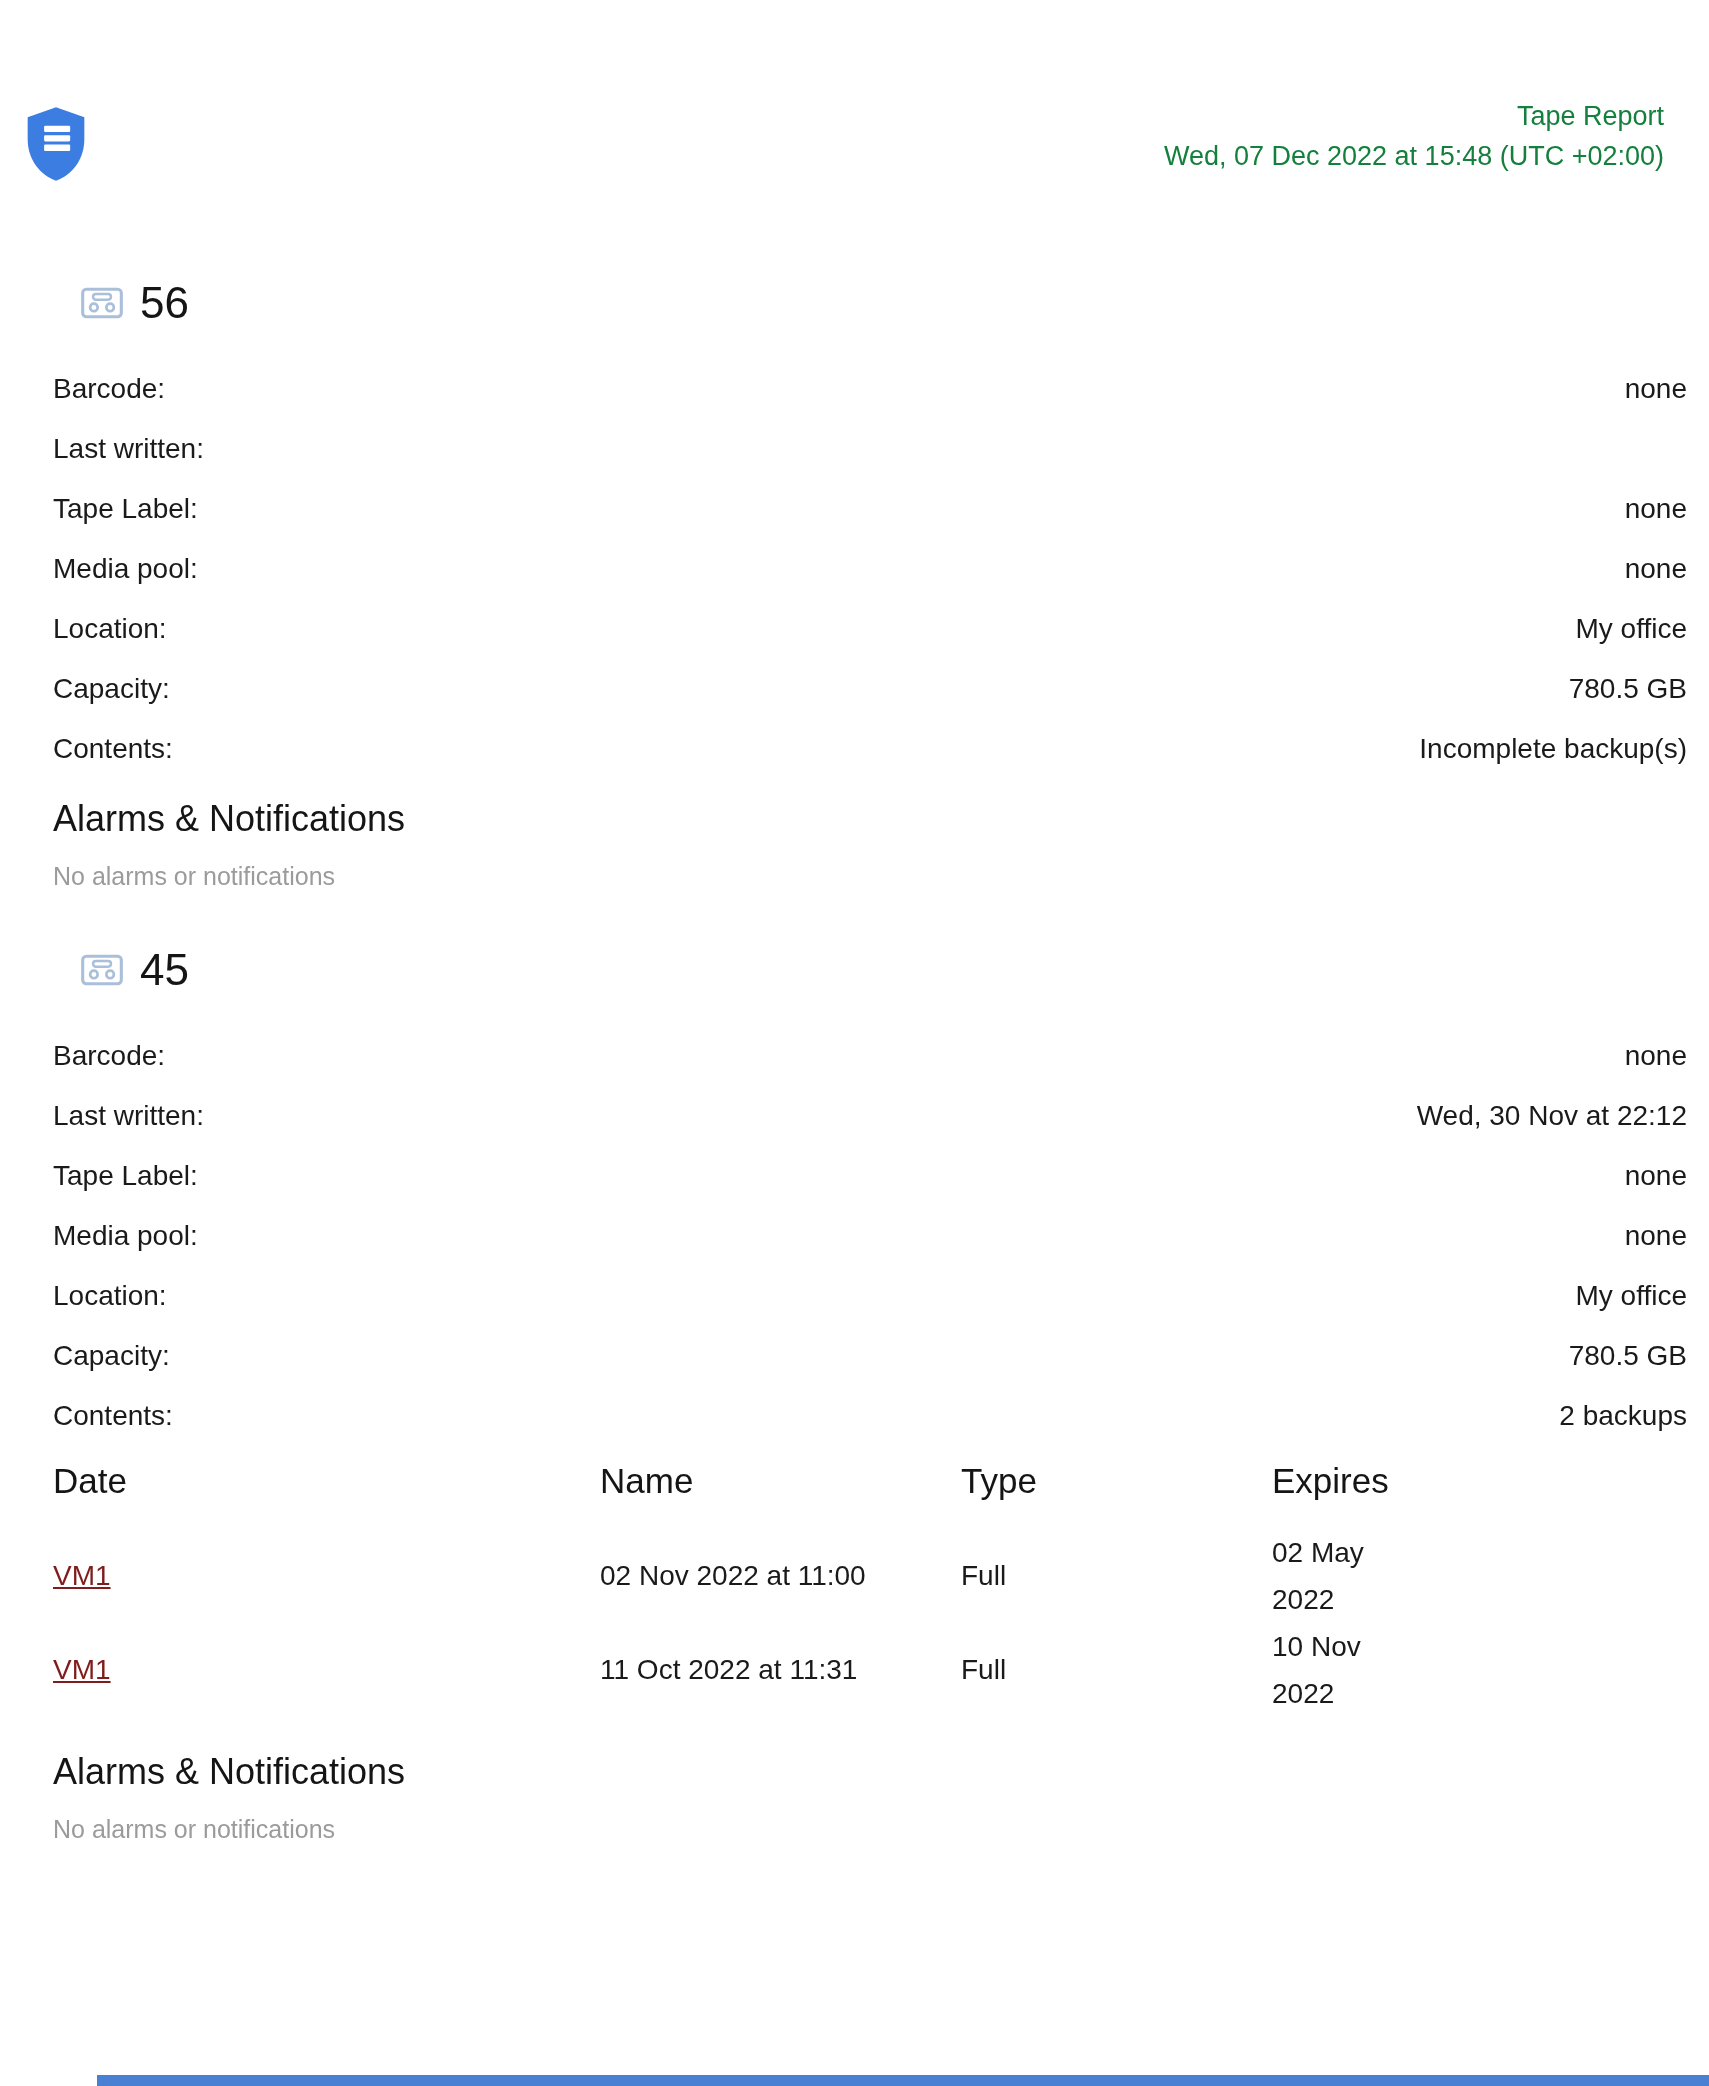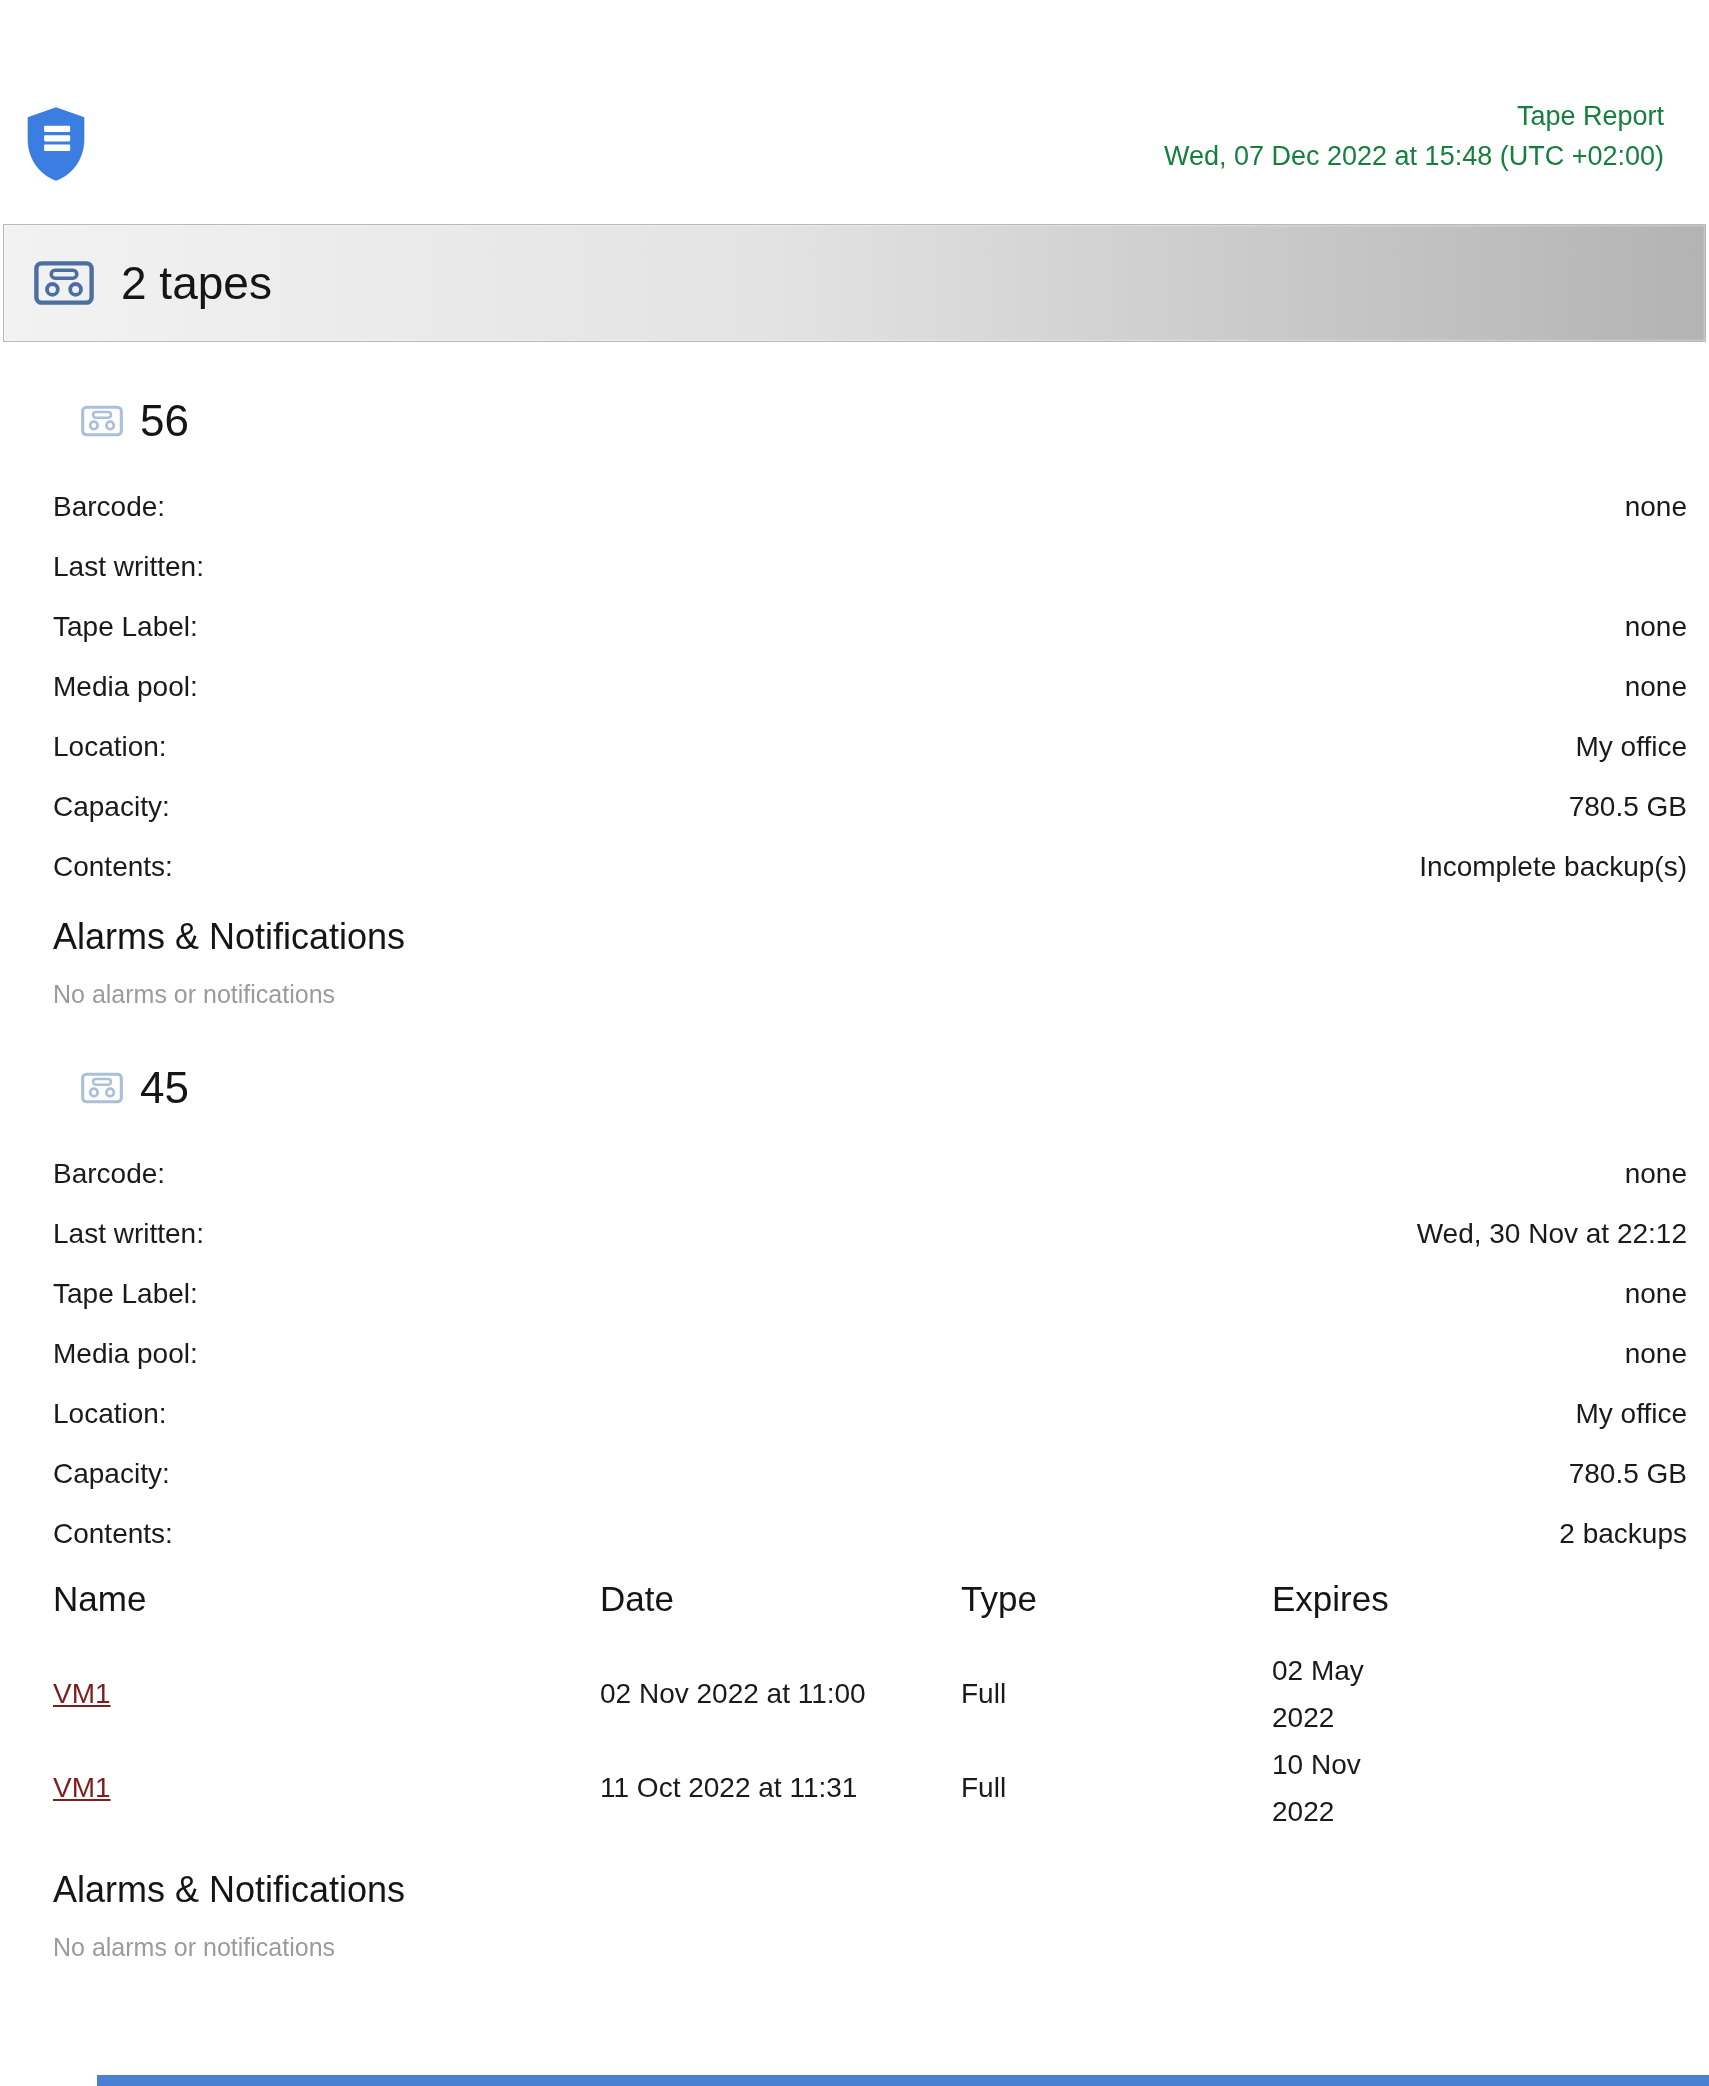--- a/index.html
+++ b/index.html
@@ -75,31 +75,20 @@
         <rect x="7.8" y="10.9" width="9.2" height="2.2" rx="0.4" fill="#ffffff"></rect>
         <rect x="7.8" y="14.2" width="9.2" height="2.3" rx="0.4" fill="#ffffff"></rect>
       </svg>
     </div>
     <div class="meta">
       <div>Tape Report</div>
       <div>Wed, 07 Dec 2022 at 15:48 (UTC +02:00)</div>
     </div>
   </header>
 
-  <div class="summary-bar">
-    <span class="tape-icon-lg">
-      <svg viewBox="0 0 30 22" xmlns="http://www.w3.org/2000/svg" aria-hidden="true">
-        <rect x="1.2" y="1.2" width="27.6" height="19.6" rx="2.6" fill="none" stroke="currentColor" stroke-width="2.2"></rect>
-        <rect x="8.6" y="4.6" width="12.8" height="4" rx="2" fill="none" stroke="currentColor" stroke-width="1.8"></rect>
-        <circle cx="9.2" cy="14.2" r="2.7" fill="none" stroke="currentColor" stroke-width="1.9"></circle>
-        <circle cx="20.8" cy="14.2" r="2.7" fill="none" stroke="currentColor" stroke-width="1.9"></circle>
-      </svg>
-    </span>
-    <span class="summary-text">2 tapes</span>
-  </div>
 
   <main class="content">
 
     <section>
       <div class="tape-head">
         <span class="tape-icon-sm">
           <svg viewBox="0 0 30 22" xmlns="http://www.w3.org/2000/svg" aria-hidden="true">
             <rect x="1.2" y="1.2" width="27.6" height="19.6" rx="2.6" fill="none" stroke="currentColor" stroke-width="2.2"></rect>
             <rect x="8.6" y="4.6" width="12.8" height="4" rx="2" fill="none" stroke="currentColor" stroke-width="1.8"></rect>
             <circle cx="9.2" cy="14.2" r="2.7" fill="none" stroke="currentColor" stroke-width="1.9"></circle>
@@ -182,22 +171,22 @@
           <div class="kv-value">780.5 GB</div>
         </div>
         <div class="kv-row">
           <div class="kv-label">Contents:</div>
           <div class="kv-value">2 backups</div>
         </div>
       </div>
 
       <div class="btable">
         <div class="btable-header">
+          <div>Date</div>
           <div>Name</div>
-          <div>Date</div>
           <div>Type</div>
           <div>Expires</div>
         </div>
         <div class="btable-rows">
           <div class="btable-row">
             <div class="cell-name">VM1</div>
             <div class="cell-date">02 Nov 2022 at 11:00</div>
             <div class="cell-type">Full</div>
             <div class="cell-expires">02 May 2022</div>
           </div>

